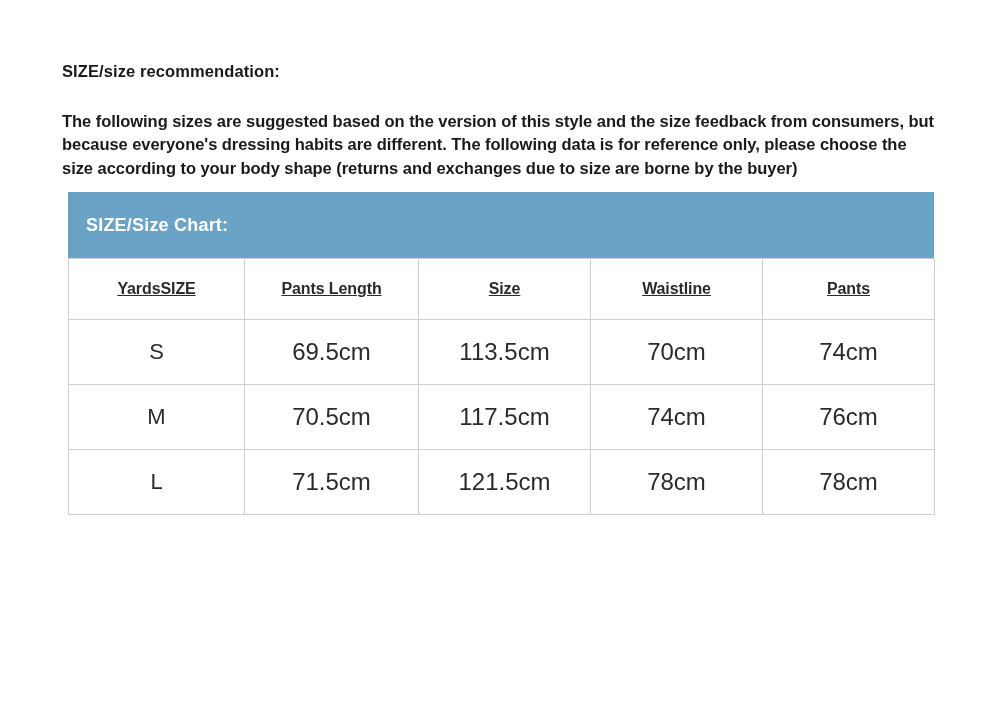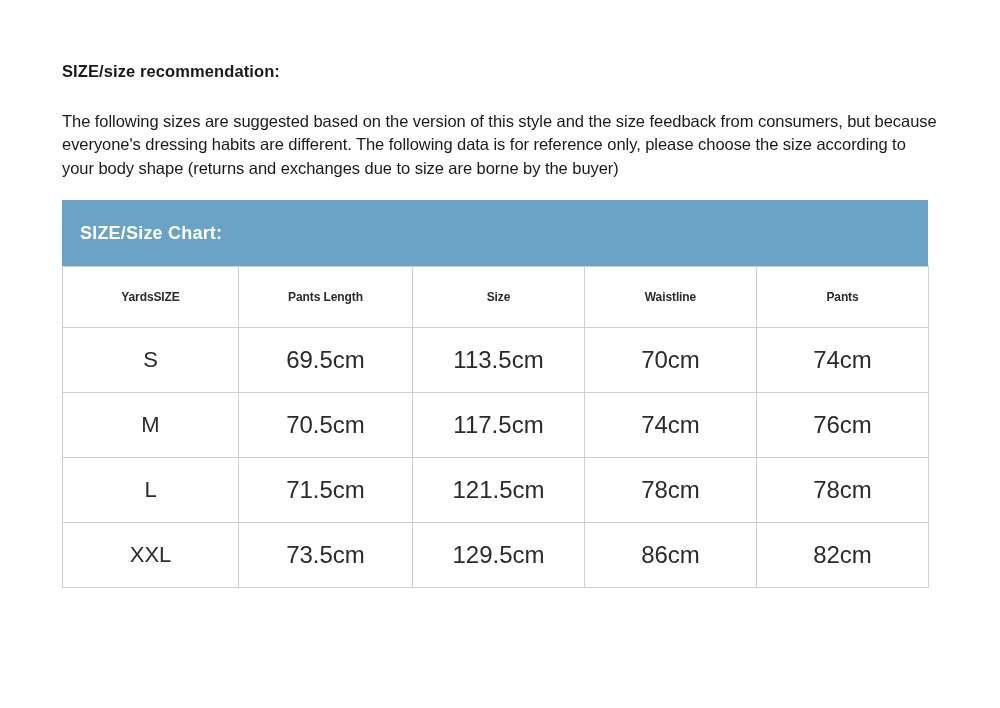--- a/index.html
+++ b/index.html
@@ -24,30 +24,30 @@
   .intro-title {
     font-size: 16.5px;
     font-weight: bold;
     letter-spacing: 0.1px;
     color: #1a1a1a;
     margin: 0 0 28px 0;
     line-height: 1.2;
   }
   .intro-body {
     font-size: 16.5px;
-    font-weight: normal;
+    font-weight: bold;
     color: #1a1a1a;
     line-height: 1.42;
-    margin: 0 0 20px 0;
+    margin: 0 0 12px 0;
     max-width: 878px;
     letter-spacing: -0.05px;
   }
   .chart-wrap {
     width: 866px;
-    margin: 0;
+    margin: 6px;
   }
   .chart-header {
     background: #6ba3c6;
     height: 66px;
     display: flex;
     align-items: center;
     padding-left: 18px;
     box-sizing: border-box;
   }
   .chart-header-text {
@@ -62,23 +62,24 @@
     table-layout: fixed;
   }
   table.size-table th,
   table.size-table td {
     border: 1px solid #cfcfcf;
     text-align: center;
     color: #2b2b2b;
   }
   table.size-table th {
     height: 58px;
-    font-size: 12px;
+    font-size: 16px;
     font-weight: bold;
     letter-spacing: -0.1px;
+    text-decoration: underline;
   }
   table.size-table td {
     height: 62px;
     font-size: 24px;
     font-weight: normal;
   }
   table.size-table tr td:first-child {
     font-size: 22px;
   }
   col.c0 { width: 176px; }
@@ -134,24 +135,17 @@
           <td>74cm</td>
           <td>76cm</td>
         </tr>
         <tr>
           <td>L</td>
           <td>71.5cm</td>
           <td>121.5cm</td>
           <td>78cm</td>
           <td>78cm</td>
         </tr>
-        <tr>
-          <td>XXL</td>
-          <td>73.5cm</td>
-          <td>129.5cm</td>
-          <td>86cm</td>
-          <td>82cm</td>
-        </tr>
       </tbody>
     </table>
 
   </div>
 </div>
 
 </body></html>

